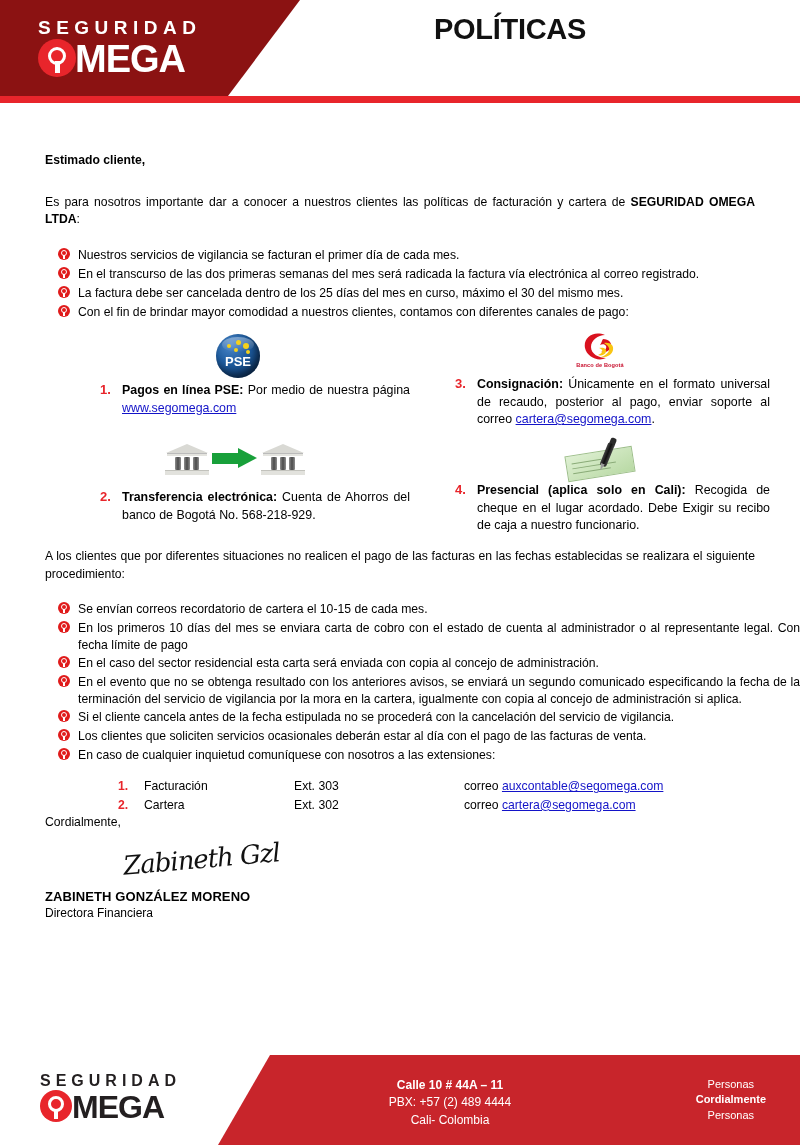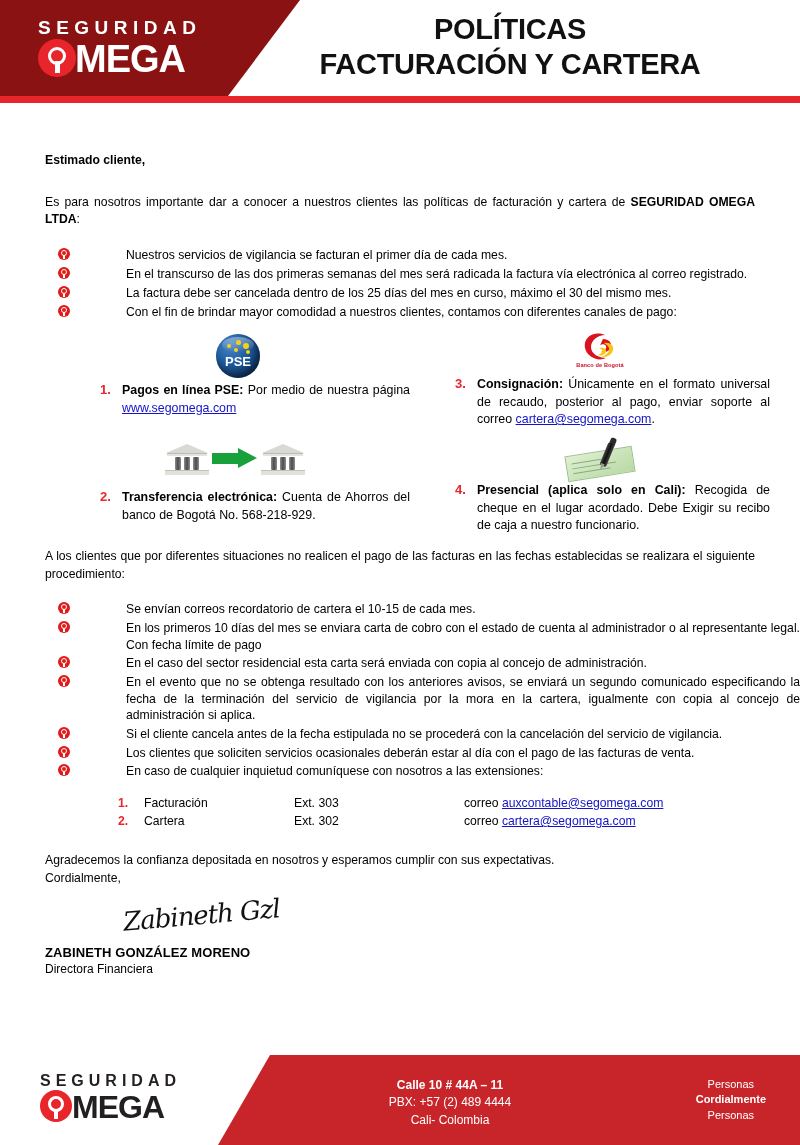--- a/index.html
+++ b/index.html
@@ -54,21 +54,21 @@
   .content { position:absolute; left:0; top:104px; width:800px; }
   .para {
     font-size:12.2px; line-height:1.45; color:#000;
     margin:0 45px; text-align:justify;
   }
   .p-greet { margin-top:48px;font-weight:bold; }
   .p-intro { margin-top:24px; }
   b, .bold { font-weight:bold; }
 
   .bullets { margin:18px 0 0 58px; }
-  .bullet { display:flex; align-items:flex-start; margin-bottom:2.5px;gap:48px; }
+  .bullet { display:flex; align-items:flex-start; margin-bottom:2.5px; }
   .bullet-mark { flex:0 0 auto; width:14px; height:14px; position:relative; margin-right:6px; margin-top:1px; }
   .bullet-mark .b-circ {
     position:absolute; left:0; top:0; width:12px; height:12px; border-radius:50%; background:#E01B1B;
   }
   .bullet-mark .b-ring {
     position:absolute; left:3px; top:2px; width:6px; height:6px; border-radius:50%;
     border:1.3px solid #ffffff;
   }
   .bullet-mark .b-stem {
     position:absolute; left:5px; top:7px; width:2px; height:4px; background:#ffffff;
@@ -215,21 +215,20 @@
           <span class="circ"></span>
             <span class="inner-ring"></span>
             <span class="stem"></span>
         </span>
         <span class="logo-mega">MEGA</span>
       </div>
     </div>
 
     <div class="header-title">
       <span>POLÍTICAS</span>
-      <span class="l2">FACTURACIÓN Y CARTERA</span>
     </div>
   </div>
 
   <div class="content">
 
     <div class="para p-greet">Estimado cliente,</div>
 
     <div class="para p-intro">
       <span>Es para nosotros importante dar a conocer a nuestros clientes las políticas de facturación y cartera de </span><b>SEGURIDAD OMEGA LTDA</b><span>:</span>
     </div>
@@ -422,21 +421,20 @@
         <span class="ext-mail"><span>correo </span><a class="link" href="#">auxcontable@segomega.com</a></span>
       </div>
       <div class="ext-row">
         <span class="ext-num">2.</span>
         <span class="ext-name">Cartera</span>
         <span class="ext-ext">Ext. 302</span>
         <span class="ext-mail"><span>correo </span><a class="link" href="#">cartera@segomega.com</a></span>
       </div>
     </div>
 
-    <div class="para p-thanks">Agradecemos la confianza depositada en nosotros y esperamos cumplir con sus expectativas.</div>
     <div class="para p-cordial">Cordialmente,</div>
 
     <div class="sign-block">
       <div class="signature">Zabineth Gzl</div>
       <div class="sign-name">ZABINETH GONZÁLEZ MORENO</div>
       <div class="sign-role">Directora Financiera</div>
     </div>
   </div>
 
   <div class="footer">

